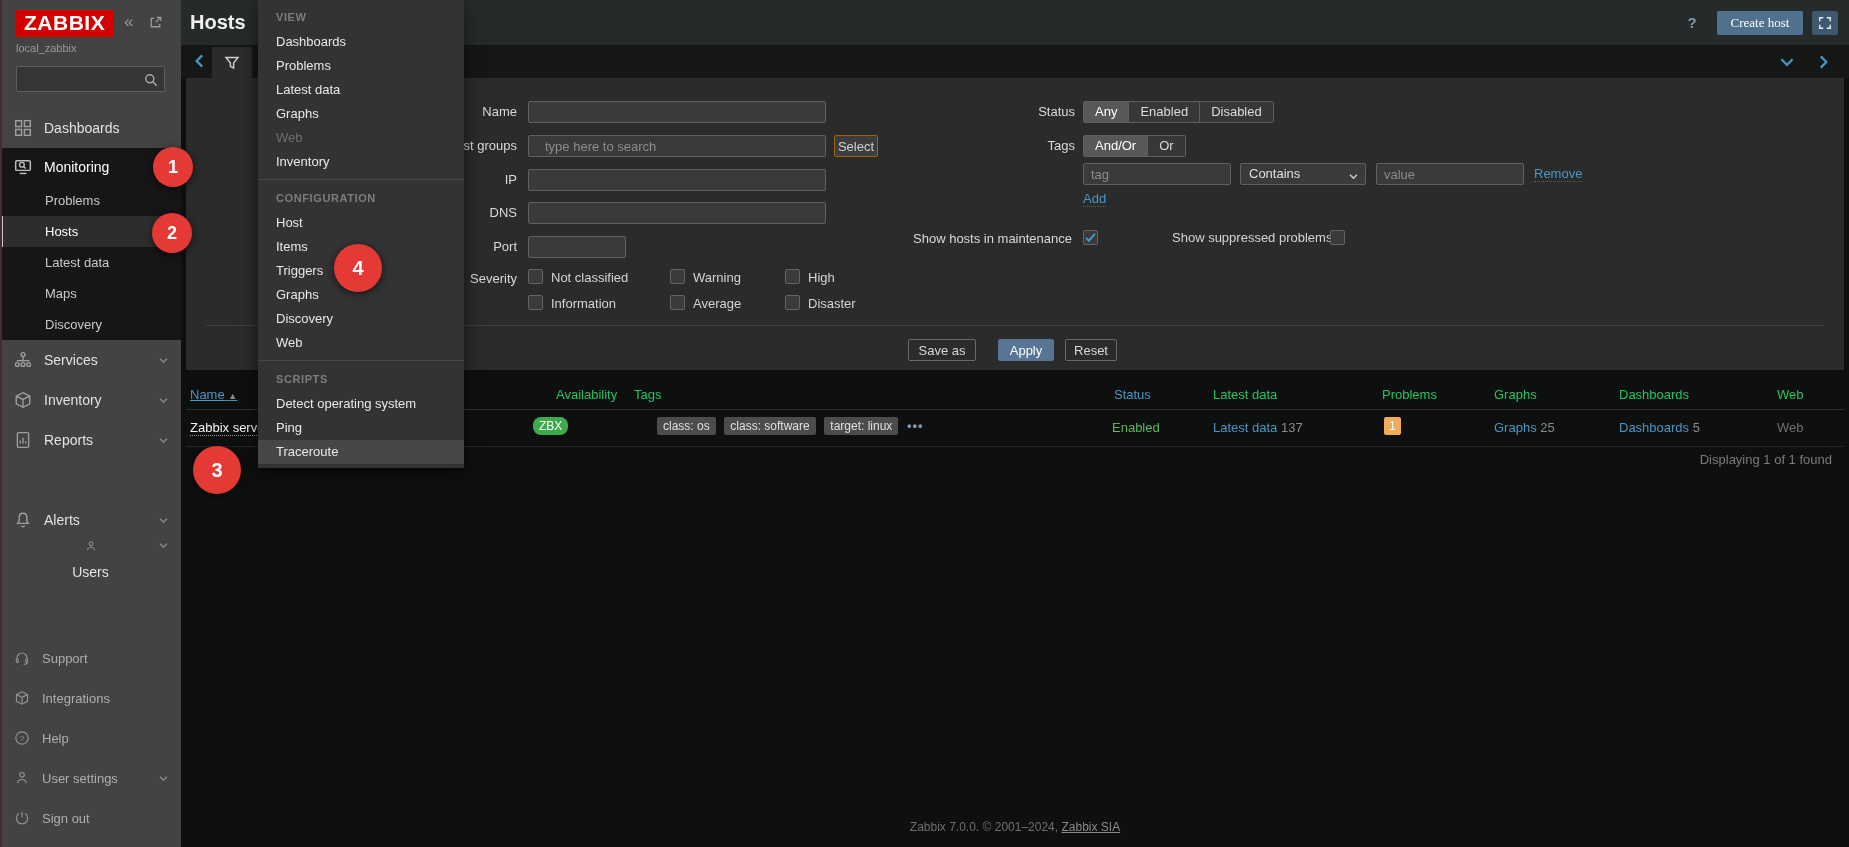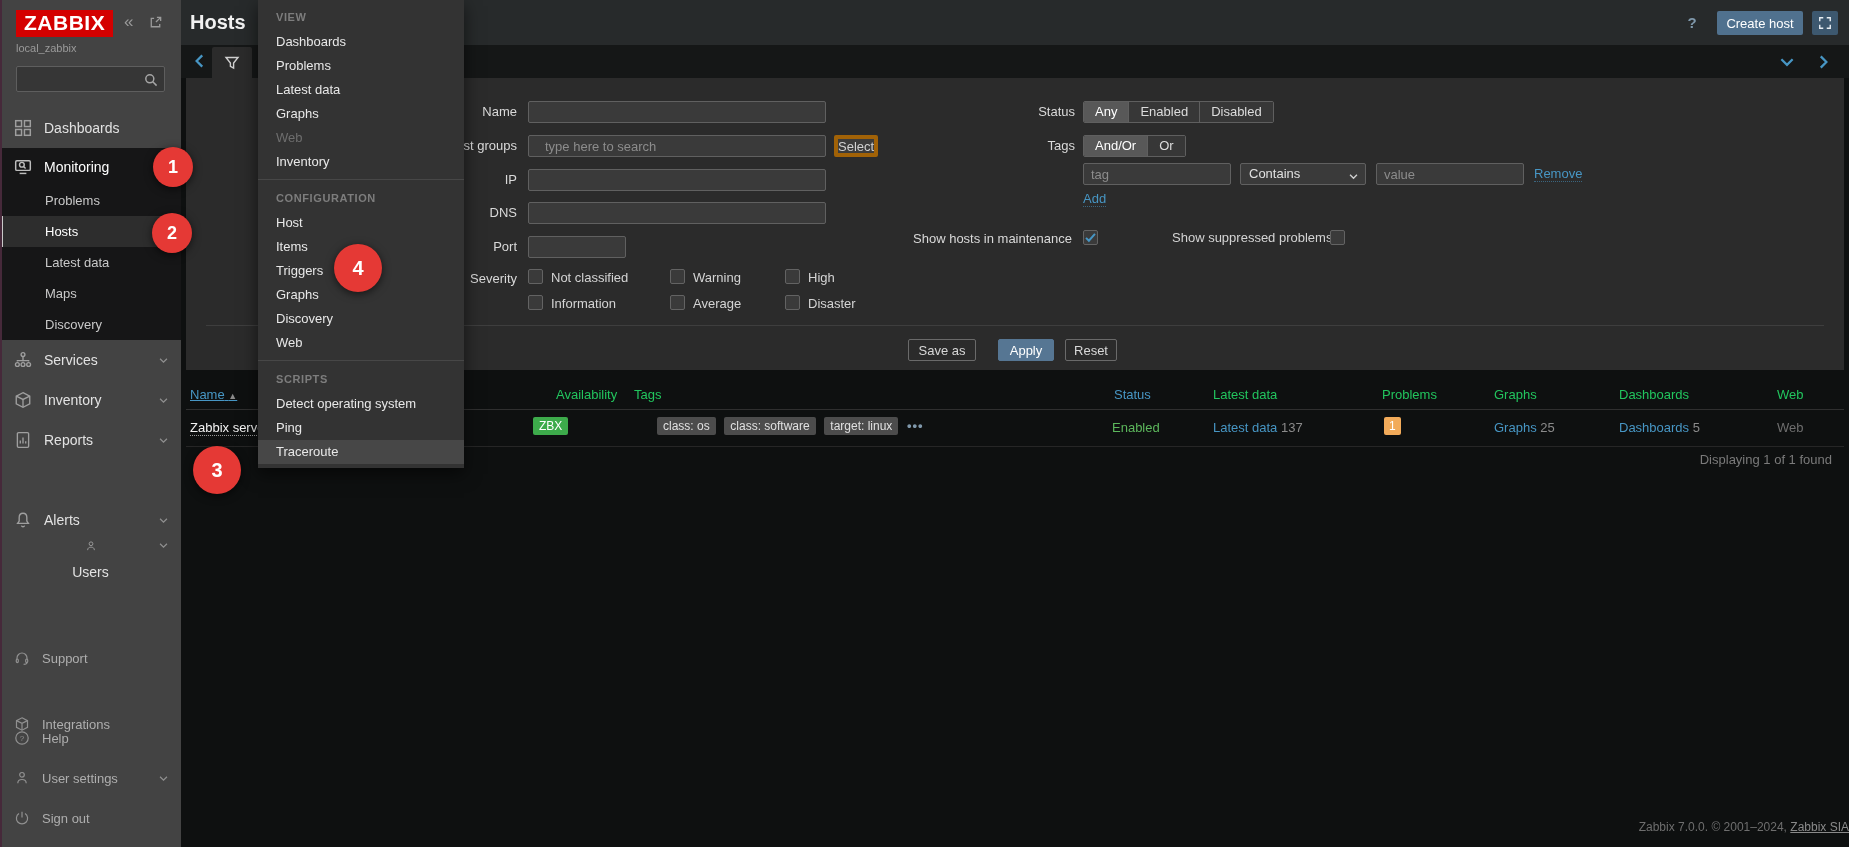--- a/index.html
+++ b/index.html
@@ -47,39 +47,39 @@
   .cm-item.disabled { color:#6e6e6e; }
   .cm-item.hovered { background:#474747; }
   .cm-divider { border-top:1px solid #474747; margin:5px 0; }
 
   
   #main-header { left:181px; top:0; width:1668px; height:45px; background:#272a2b; }
   #page-title { position:absolute; left:9px; top:0; line-height:45px; font-size:20px; color:#f1f1f1; }
   #help-q { position:absolute; left:1501px; top:11px; width:20px; height:24px; line-height:24px;
             text-align:center; color:#7f98ab; font-size:15px; font-weight:bold; cursor:pointer; }
   #create-host { position:absolute; left:1536px; top:11px; width:86px; height:24px; background:#50718e;
-                 border:none; border-radius:2px; color:#fff; font-size:13px; font-family:Liberation Sans, sans-serif; cursor:pointer; }
+                 border:none; border-radius:2px; color:#fff; font-size:13px; font-family:Liberation Serif, serif; cursor:pointer; }
   #fullscreen-btn { position:absolute; left:1631px; top:11px; width:26px; height:24px; background:#3d586f;
                     border-radius:2px; display:flex; align-items:center; justify-content:center; cursor:pointer; }
 
   
   #filter-strip { left:181px; top:45px; width:1668px; height:33px; background:#151717; }
   #back-chev { position:absolute; left:10px; top:7px; cursor:pointer; }
   #funnel-tab { position:absolute; left:31px; top:2px; width:40px; height:31px; background:#2b2b2b;
                 border-radius:2px 2px 0 0; display:flex; align-items:center; justify-content:center; cursor:pointer; }
   #strip-down { position:absolute; left:1597px; top:8px; cursor:pointer; }
   #strip-right { position:absolute; left:1633px; top:8px; cursor:pointer; }
 
   
   #filter-panel { left:186px; top:78px; width:1658px; height:292px; background:#2b2b2b; z-index:5; }
   .f-label { position:absolute; width:170px; text-align:right; line-height:22px; color:#d9d9d9; }
   .f-input { position:absolute; height:22px; background:#3a3a3a; border:1px solid #606060; border-radius:2px;
              color:#e0e0e0; font-size:13px; padding:0 7px; font-family:inherit; outline:none; }
   .f-input::placeholder { color:#8c8c8c; }
-  .btn-outline { position:absolute; height:22px; background:#3c3c3c; border:4px solid #a16207; border-radius:2px;
+  .btn-outline { position:absolute; height:22px; background:#3c3c3c; border:1px solid #a16207; border-radius:2px;
                  color:#d2d2d2; font-size:13px; font-family:inherit; cursor:pointer; }
   .seg { position:absolute; display:flex; height:22px; border:1px solid #5f5f5f; border-radius:2px; overflow:hidden; }
   .seg span { display:block; height:100%; line-height:20px; padding:0 11px; background:#373737; color:#dcdcdc;
               border-right:1px solid #5f5f5f; cursor:pointer; }
   .seg span:last-child { border-right:none; }
   .seg span.on { background:#585858; color:#fff; }
   .chk { position:absolute; width:15px; height:15px; background:#3a3a3a; border:1px solid #636363;
          border-radius:2px; cursor:pointer; }
   .chk-label { position:absolute; line-height:17px; color:#d4d4d4; }
   .link { color:#4796c4; cursor:pointer; border-bottom:1px dotted rgba(71,150,196,.55); }
@@ -92,32 +92,32 @@
   .f-btn.primary { background:#567693; border:1px solid #567693; color:#fff; }
 
   
   #host-table { left:186px; top:380px; width:1658px; height:95px; }
   .th { position:absolute; top:4px; height:21px; line-height:21px; color:#22c55e; font-size:13px; }
   .th.sortable { color:#4796c4; cursor:pointer; }
   #tbl-head-border { position:absolute; left:0; right:0; top:29px; border-top:1px solid #2f2f2f; }
   .td { position:absolute; top:38px; height:20px; line-height:20px; }
   #tbl-row-border { position:absolute; left:0; right:0; top:66px; border-top:1px solid #262626; }
   .host-link { color:#f2f2f2; border-bottom:1px dotted #9a9a9a; cursor:pointer; }
-  .badge-zbx { background:#3dab4b; color:#fff; font-size:12px; padding:2px 6px; border-radius:2px; }
+  .badge-zbx { background:#3dab4b; color:#fff; font-size:12px; padding:2px 6px; border-radius:8px; }
   .tag-chip { background:#4c4c4c; color:#e0e0e0; font-size:12px; padding:2px 6px; border-radius:2px; margin-right:5px; }
   .more-dots { color:#7f98ab; font-weight:bold; letter-spacing:1px; cursor:pointer; }
   .enabled { color:#5cb75c; }
   .cnt { color:#8a8a8a; }
   .blue-link { color:#4796c4; cursor:pointer; }
   .badge-problem { background:#f2ab5a; color:#fff; font-size:12px; padding:2px 5px; border-radius:2px; cursor:pointer; }
   #tbl-summary { position:absolute; right:12px; top:72px; color:#7a7a7a; }
   .web-dis { color:#6e6e6e; }
 
   
-  #page-footer { left:181px; top:820px; width:1668px; text-align:right; font-size:12px; color:#6e6e6e; }
+  #page-footer { left:181px; top:820px; width:1668px; text-align:center; font-size:12px; color:#6e6e6e; }
   #page-footer .sia { color:#8a8a8a; text-decoration:underline; cursor:pointer; }
 
   
   .anno { position:absolute; border-radius:50%; background:#e53935; color:#fff; font-weight:bold;
           display:flex; align-items:center; justify-content:center; z-index:100;
           box-shadow:0 2px 8px rgba(0,0,0,.6); }
   .anno.s40 { width:40px; height:40px; font-size:18px; }
   .anno.s48 { width:48px; height:48px; font-size:20px; }
 </style>
 </head>
@@ -238,21 +238,21 @@
 
   <div class="nav-item nav-low" style="top:638px;height:40px;">
     <svg width="16" height="16" viewBox="0 0 16 16" fill="none" stroke="#909090" stroke-width="1.2">
       <path d="M3 9.5V8A5 5 0 0 1 13 8V9.5"></path>
         <rect x="2.3" y="9" width="2" height="3.6" rx="1"></rect>
       <rect x="11.7" y="9" width="2" height="3.6" rx="1"></rect>
         <path d="M13 12.6C13 14 11.2 14.4 9.6 14.4"></path>
     </svg>
     <span>Support</span>
   </div>
-  <div class="nav-item nav-low" style="top:704px;height:40px;">
+  <div class="nav-item nav-low" style="top:678px;height:40px;">
     <svg width="16" height="16" viewBox="0 0 16 16" fill="none" stroke="#909090" stroke-width="1.2">
       <path d="M8 1.8L13.5 4.6V11.4L8 14.2L2.5 11.4V4.6Z"></path>
         <path d="M2.5 4.6L8 7.4L13.5 4.6"></path>
         <path d="M8 7.4V14.2"></path>
     </svg>
     <span>Integrations</span>
   </div>
   <div class="nav-item nav-low" style="top:718px;height:40px;">
     <svg width="16" height="16" viewBox="0 0 16 16" fill="none" stroke="#909090" stroke-width="1.2">
       <circle cx="8" cy="8" r="6.2"></circle>

